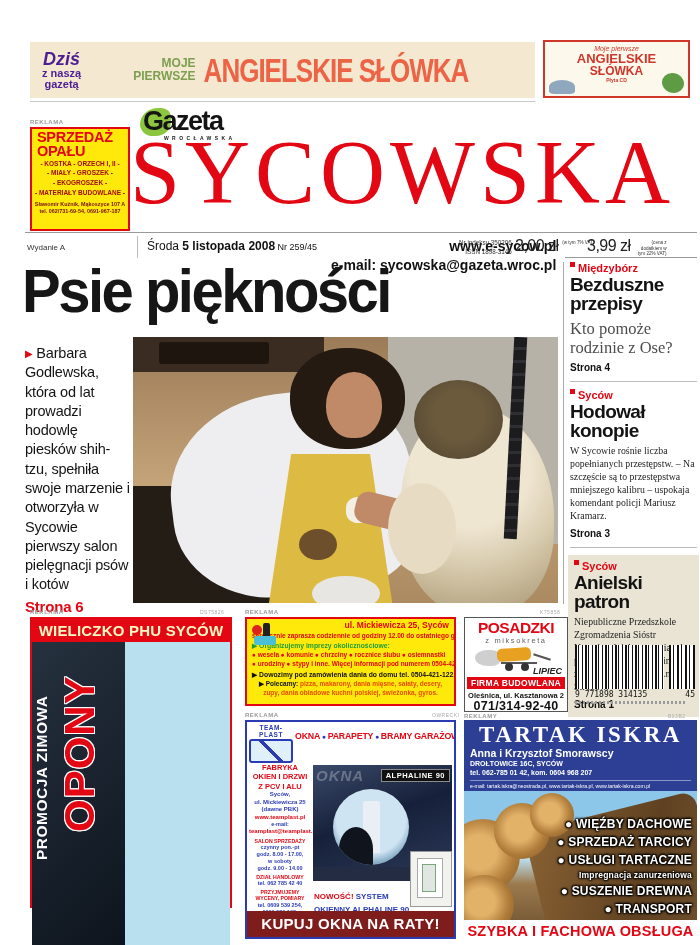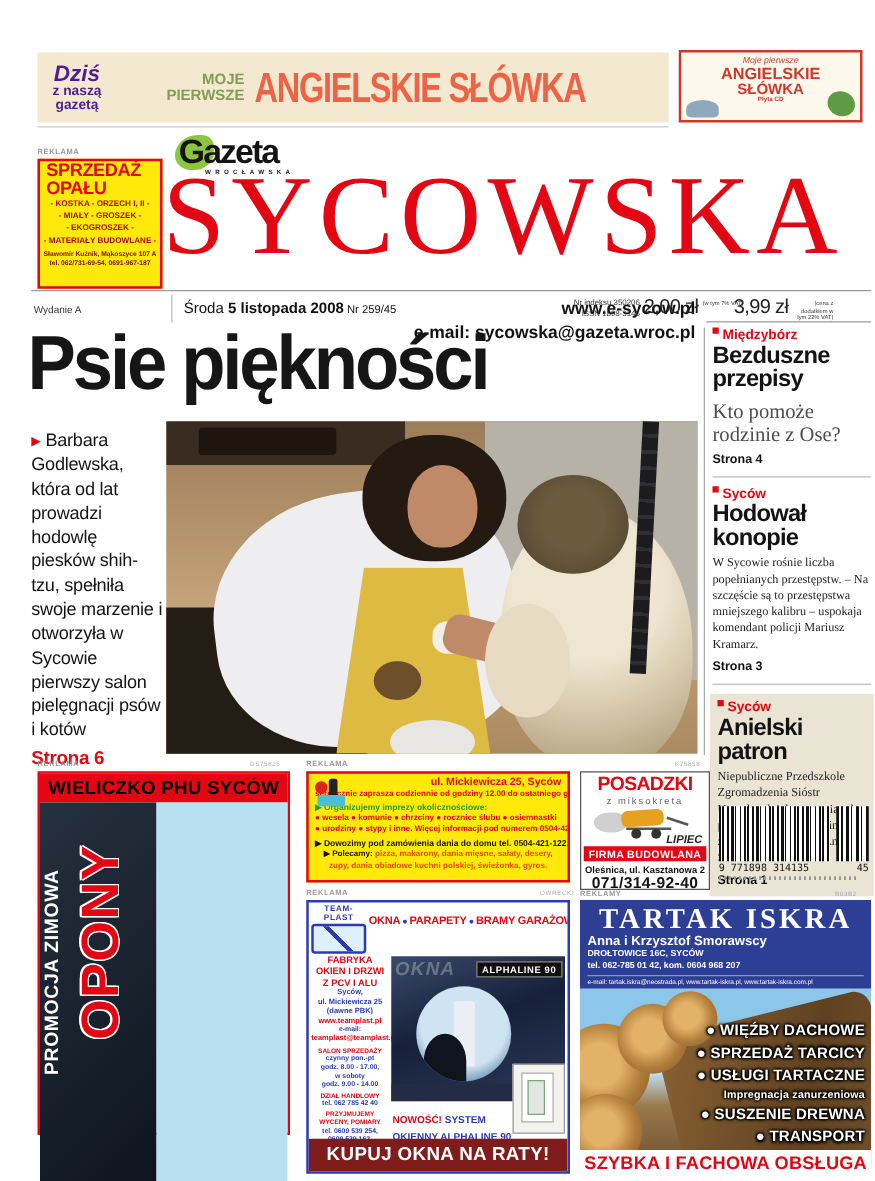--- a/index.html
+++ b/index.html
@@ -102,21 +102,21 @@
   .bc-b1 { width: 89px; background: repeating-linear-gradient(90deg, #111 0 2px, #fff 2px 3px, #111 3px 4px, #fff 4px 7px, #111 7px 8px, #fff 8px 10px); }
   .bc-b2 { flex: 1; background: repeating-linear-gradient(90deg, #111 0 2px, #fff 2px 4px, #111 4px 5px, #fff 5px 8px); }
   .bc-digits { display: flex; justify-content: space-between; font-family: "DejaVu Sans Mono", monospace; font-size: 8px; color: #111; margin-top: 1px; }
   .bc-tiny { height: 3px; width: 92%; margin-top: 2px; background: repeating-linear-gradient(90deg, #9a9a9a 0 2px, transparent 2px 4px); }
 
   
   .code { font-size: 5px; color: #aaa; letter-spacing: 0.5px; }
 
   
   .tyre { left: 30px; top: 617px; width: 202px; height: 291px; border: 2px solid #e30613; background: #fff; display: flex; flex-direction: column; }
-  .ty-head { background: #e30613; color: #000000; font-weight: 800; font-size: 15px; text-align: center; padding: 3px 0; letter-spacing: 0.2px; white-space: nowrap; }
+  .ty-head { background: #e30613; color: #fef9c3; font-weight: 800; font-size: 15px; text-align: center; padding: 3px 0; letter-spacing: 0.2px; white-space: nowrap; }
   .ty-body { flex: 1; display: flex; }
   .ty-left { width: 47%; position: relative; background: linear-gradient(135deg, #26313f 0%, #0d141d 38%, #2a3646 66%, #10161f 100%); overflow: hidden; }
   .vtx { writing-mode: vertical-rl; transform: rotate(180deg); white-space: nowrap; }
   .ty-promo { position: absolute; left: 1px; top: 8px; height: 210px; color: #fff; font-weight: 800; font-size: 15.5px; letter-spacing: 0.5px; }
   .ty-opony { position: absolute; left: 24px; top: 0px; height: 190px; color: #e30613; font-weight: 900; font-size: 42px; letter-spacing: 1px;
     text-shadow: -1px 0 #fff, 1px 0 #fff, 0 -1px #fff, 0 1px #fff, -1px -1px #fff, 1px 1px #fff, 1px -1px #fff, -1px 1px #fff; }
   .ty-right { flex: 1; background: #b8e0ef; display: flex; justify-content: space-evenly; align-items: center; padding: 6px 1px; }
   .ty-right .vtx { color: #e3141c; font-weight: 800; font-size: 13px; letter-spacing: 0.3px; height: 100%; text-align: center; }
 
   

